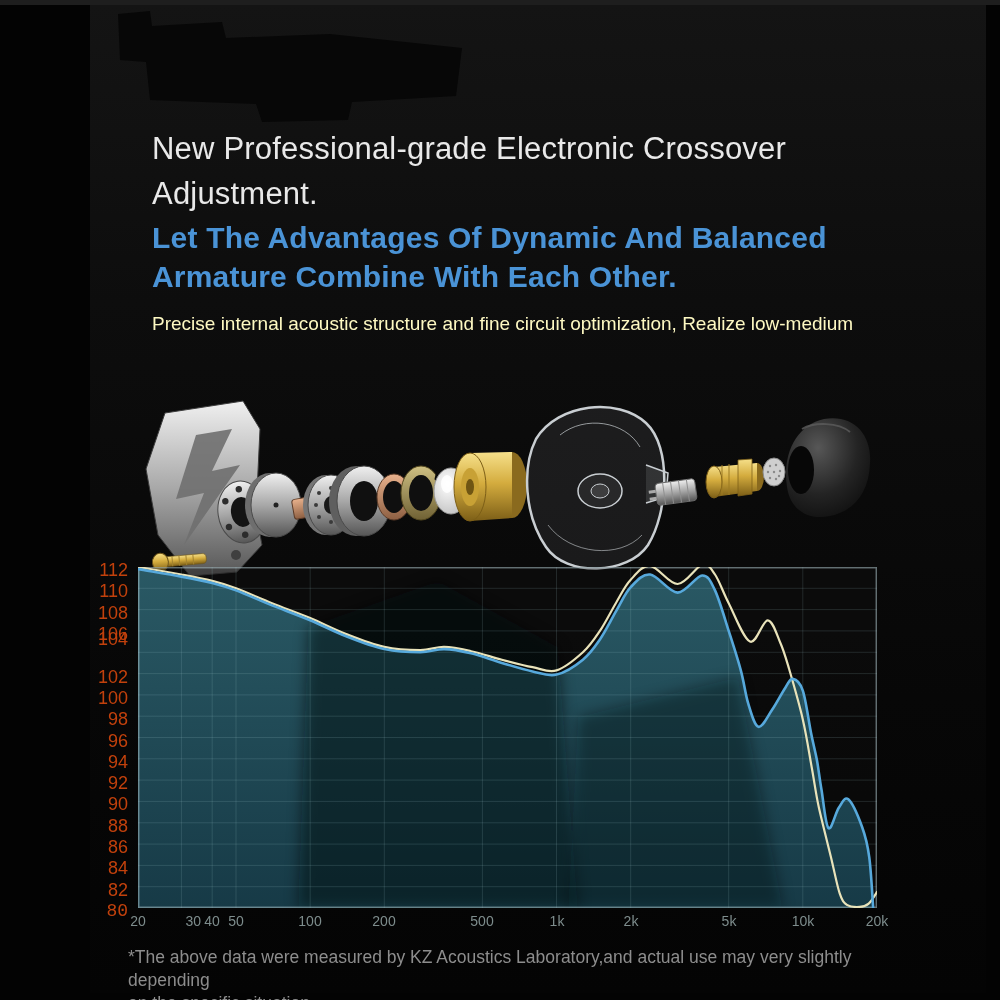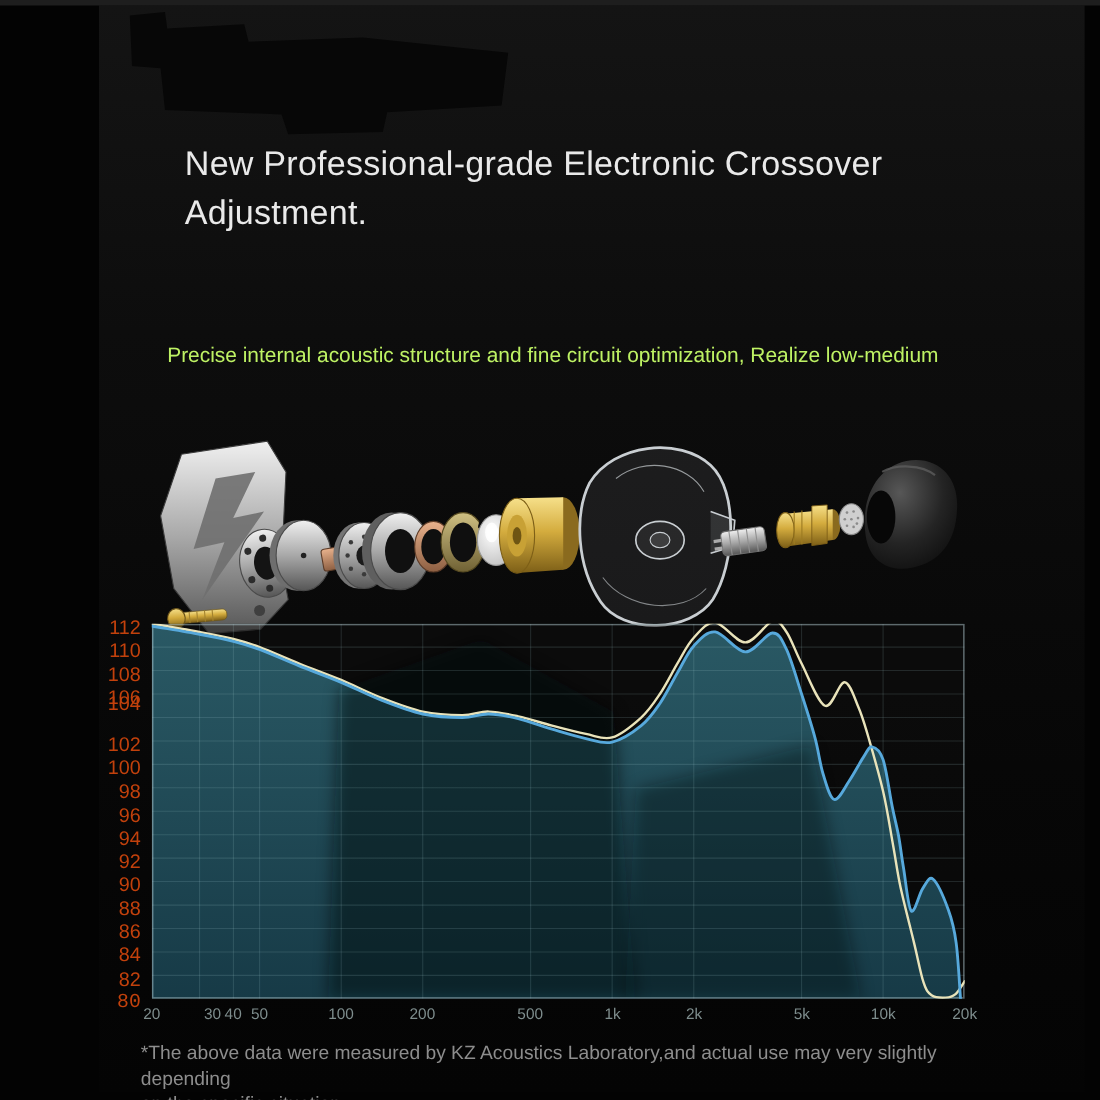--- a/index.html
+++ b/index.html
@@ -2,25 +2,25 @@
 <html><head>
 <meta charset="utf-8">
 <style>
   html,body{margin:0;padding:0;background:#000;}
   .canvas{position:relative;width:1000px;height:1000px;background:#030303;overflow:hidden;
           font-family:"Liberation Sans",sans-serif;}
   .top-edge{position:absolute;left:0;top:0;width:1000px;height:5px;background:#1e1e1e;}
   .panel{position:absolute;left:90px;top:5px;width:896px;height:988px;
          background:linear-gradient(180deg,#141414 0%,#0d0d0d 30%,#070707 70%,#040404 100%);}
   .top-sil{position:absolute;left:0;top:0;}
-  .heading{position:absolute;left:168px;top:126px;color:#e9e9e9;font-size:31px;line-height:45px;
+  .heading{position:absolute;left:152px;top:126px;color:#e9e9e9;font-size:31px;line-height:45px;
            letter-spacing:.2px;font-weight:400;}
   .subheading{position:absolute;left:152px;top:218px;color:#4a93d6;font-size:30px;line-height:39px;
               font-weight:700;letter-spacing:.2px;}
-  .body-text{position:absolute;left:152px;top:311px;color:#bef264;font-size:19px;line-height:26.5px;}
+  .body-text{position:absolute;left:152px;top:311px;color:#fef9c3;font-size:19px;line-height:26.5px;}
   .exploded{position:absolute;left:0;top:395px;}
   .chart-svg{position:absolute;left:138px;top:567px;background:rgba(16,18,18,0.35);}
   .ylabels{position:absolute;left:92px;top:567px;width:40px;height:341px;}
   .ytick{position:absolute;right:4px;width:36px;text-align:right;font-size:18px;color:#c2410c;}
   .xlabels{position:absolute;left:138px;top:913px;width:739px;height:20px;}
   .xtick{position:absolute;top:0;width:40px;text-align:center;font-size:14px;color:#7e8d8d;}
   .footnote{position:absolute;left:128px;top:946px;color:#8d8d8d;font-size:17.5px;line-height:23px;width:800px;}
 </style>
 </head>
 <body>
@@ -32,20 +32,22 @@
   <svg class="top-sil" width="520" height="130">
     <path d="M118,14 L150,11 L152,26 L222,22 L226,38 L330,34 L462,48 L456,96 L352,102 L348,120 L262,122 L256,104 L150,100 L146,62 L120,60 Z" fill="#070707"></path>
   </svg>
 
   <div class="heading">
     <div>New Professional-grade Electronic Crossover</div>
     <div>Adjustment.</div>
   </div>
 
   <div class="subheading">
+    <div>Let The Advantages Of Dynamic And Balanced</div>
+    <div>Armature Combine With Each Other.</div>
   </div>
 
   <div class="body-text">
     <div>Precise internal acoustic structure and fine circuit optimization, Realize low-medium</div>
   </div>
 
   <svg class="exploded" width="1000" height="195" viewBox="0 0 1000 195">
     <defs>
       <linearGradient id="gSilver" x1="0" y1="0" x2="0" y2="1">
         <stop offset="0" stop-color="#f0f0f0"></stop>

